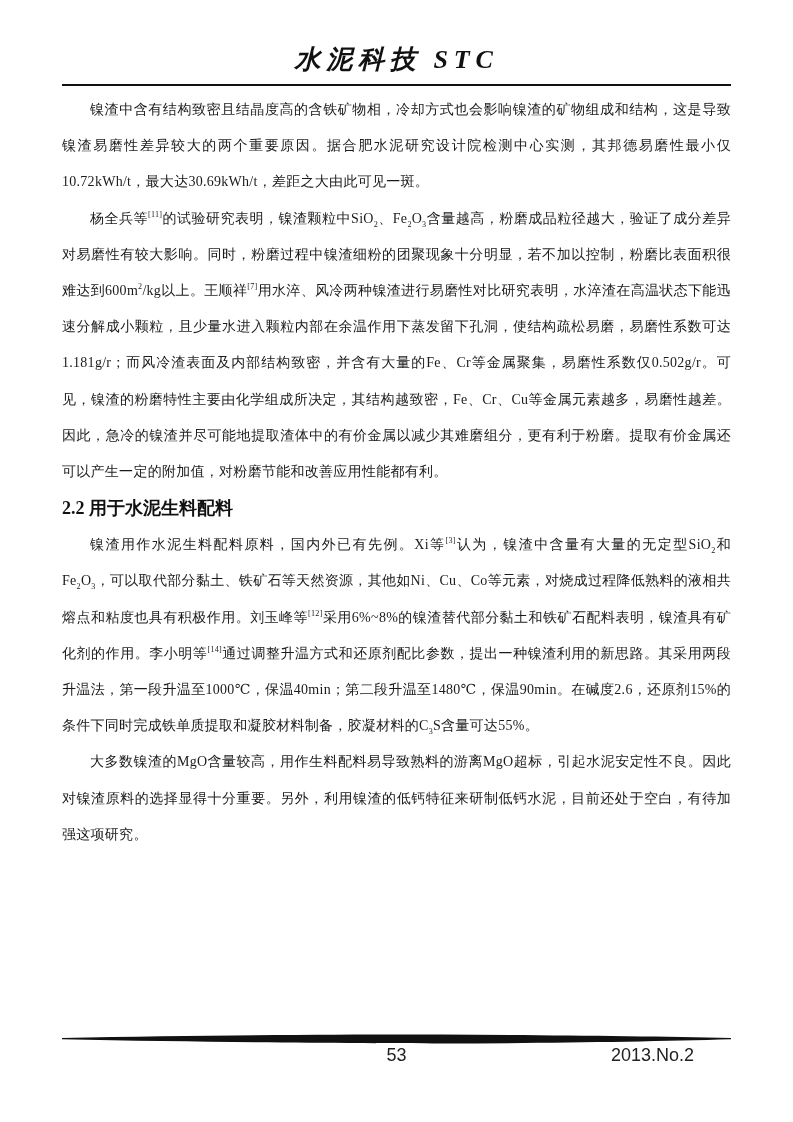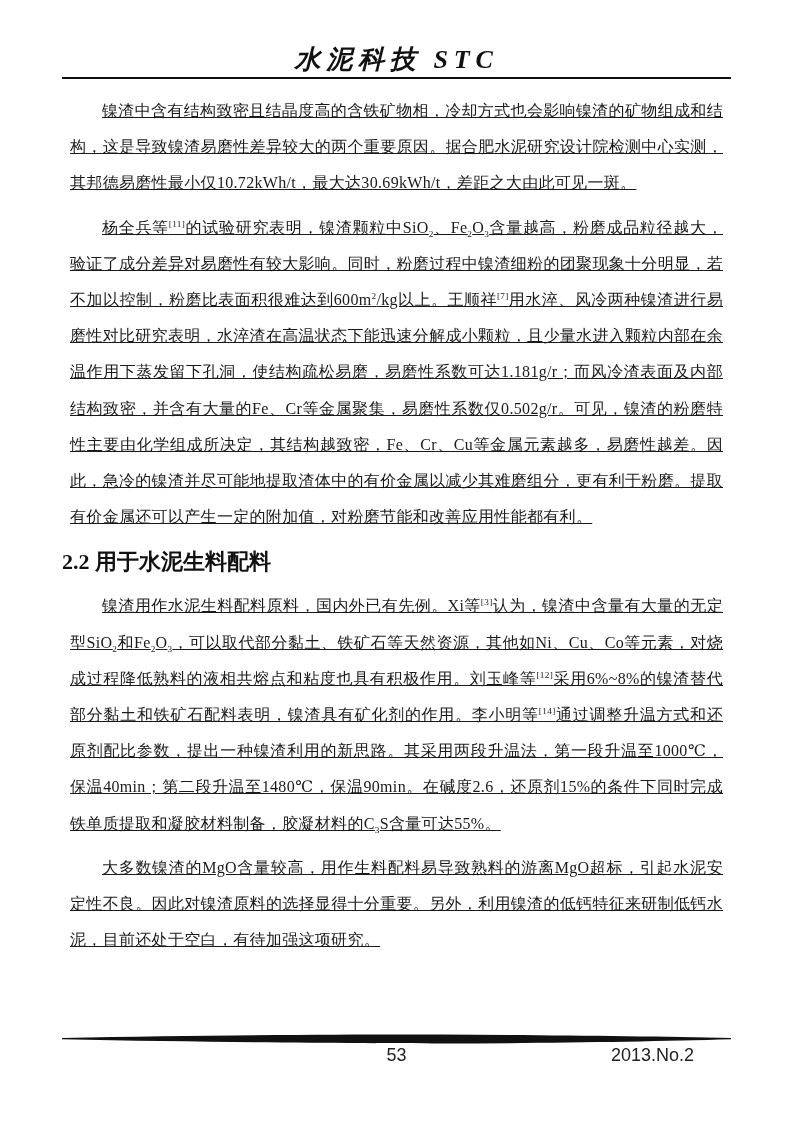--- a/index.html
+++ b/index.html
@@ -9,49 +9,49 @@
     height: 1122px;
     margin: 0 auto;
     background: #ffffff;
     overflow: hidden;
     font-family: "Liberation Serif", "DejaVu Serif", serif;
     color: #1a1a1a;
   }
   .header {
     margin: 0 62px;
     padding-top: 42px;
+    padding-bottom: 7px;
     border-bottom: 2.5px solid #111111;
     text-align: center;
   }
   .journal-title {
     font-family: "Liberation Serif", "DejaVu Serif", serif;
     font-style: italic;
     font-weight: 600;
     font-size: 26px;
     letter-spacing: 0.22em;
     color: #111111;
     white-space: nowrap;
   }
   .article-body {
     margin: 0 62px;
     padding-top: 6px;
   }
   .para {
-    margin: 8px;
-    font-size: 16px;
+    margin: 0;
+    font-size: 14px;
     line-height: 36.2px;
     text-align: justify;
     text-indent: 2em;
     letter-spacing: 0.02em;
     color: #1a1a1a;
-    text-decoration: underline;
   }
   .section-heading {
     margin: 0;
-    font-size: 22px;
+    font-size: 18px;
     line-height: 37px;
     font-weight: bold;
     text-align: left;
     text-indent: 0;
     color: #111111;
     font-family: "Liberation Serif", "DejaVu Serif", serif;
   }
   sup.ref {
     font-size: 0.58em;
     vertical-align: super;

